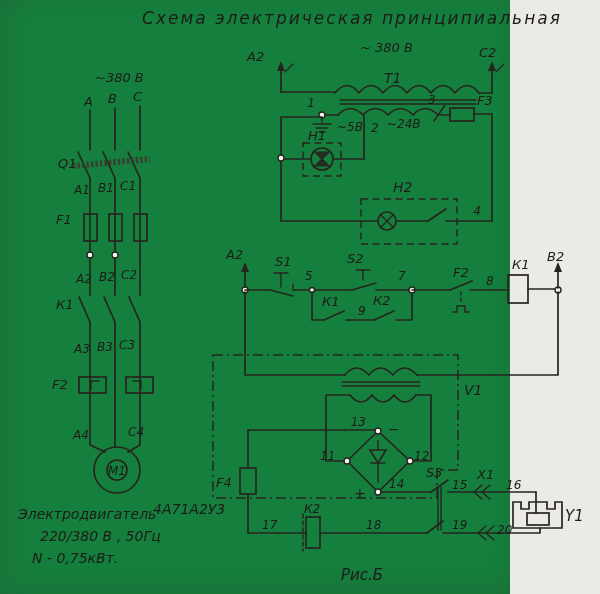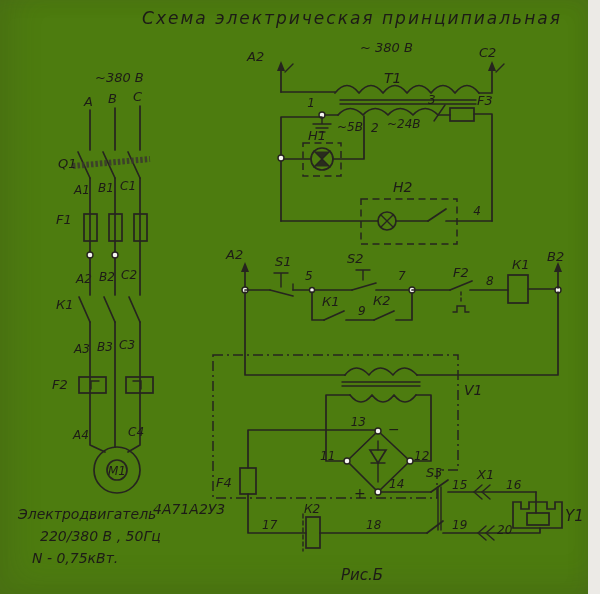--- a/index.html
+++ b/index.html
@@ -2,22 +2,22 @@
 <html><head>
 <meta charset="utf-8">
 <style>
   html,body{margin:0;padding:0;}
   body{
     width:600px;height:594px;overflow:hidden;
     background:#eceae6;
     font-family:"DejaVu Sans", sans-serif;
   }
   .page{
-    position:relative;width:588px;height:594px;
-    background:#4d7c0f;
+    position:relative;width:510px;height:594px;
+    background:#15803d;
     box-shadow:inset 14px -12px 30px rgba(60,55,45,.14), inset -6px 4px 18px rgba(60,55,45,.08);
   }
   svg{display:block}
   .w{stroke:#26241f;stroke-width:1.7;fill:none;stroke-linecap:round;stroke-linejoin:round;}
   .w2{stroke:#26241f;stroke-width:1.4;fill:none;stroke-linecap:round;}
   .dashbox{stroke:#26241f;stroke-width:1.5;fill:none;stroke-dasharray:7 4.5;}
   .dashdot{stroke:#26241f;stroke-width:1.5;fill:none;stroke-dasharray:10 4 2 4;}
   .node{stroke:#26241f;stroke-width:1.4;fill:#f6f5f1;}
   .comp{stroke:#26241f;stroke-width:1.7;fill:none;}
   text{fill:#1d1b17;font-style:italic;font-family:"DejaVu Sans",sans-serif;}

